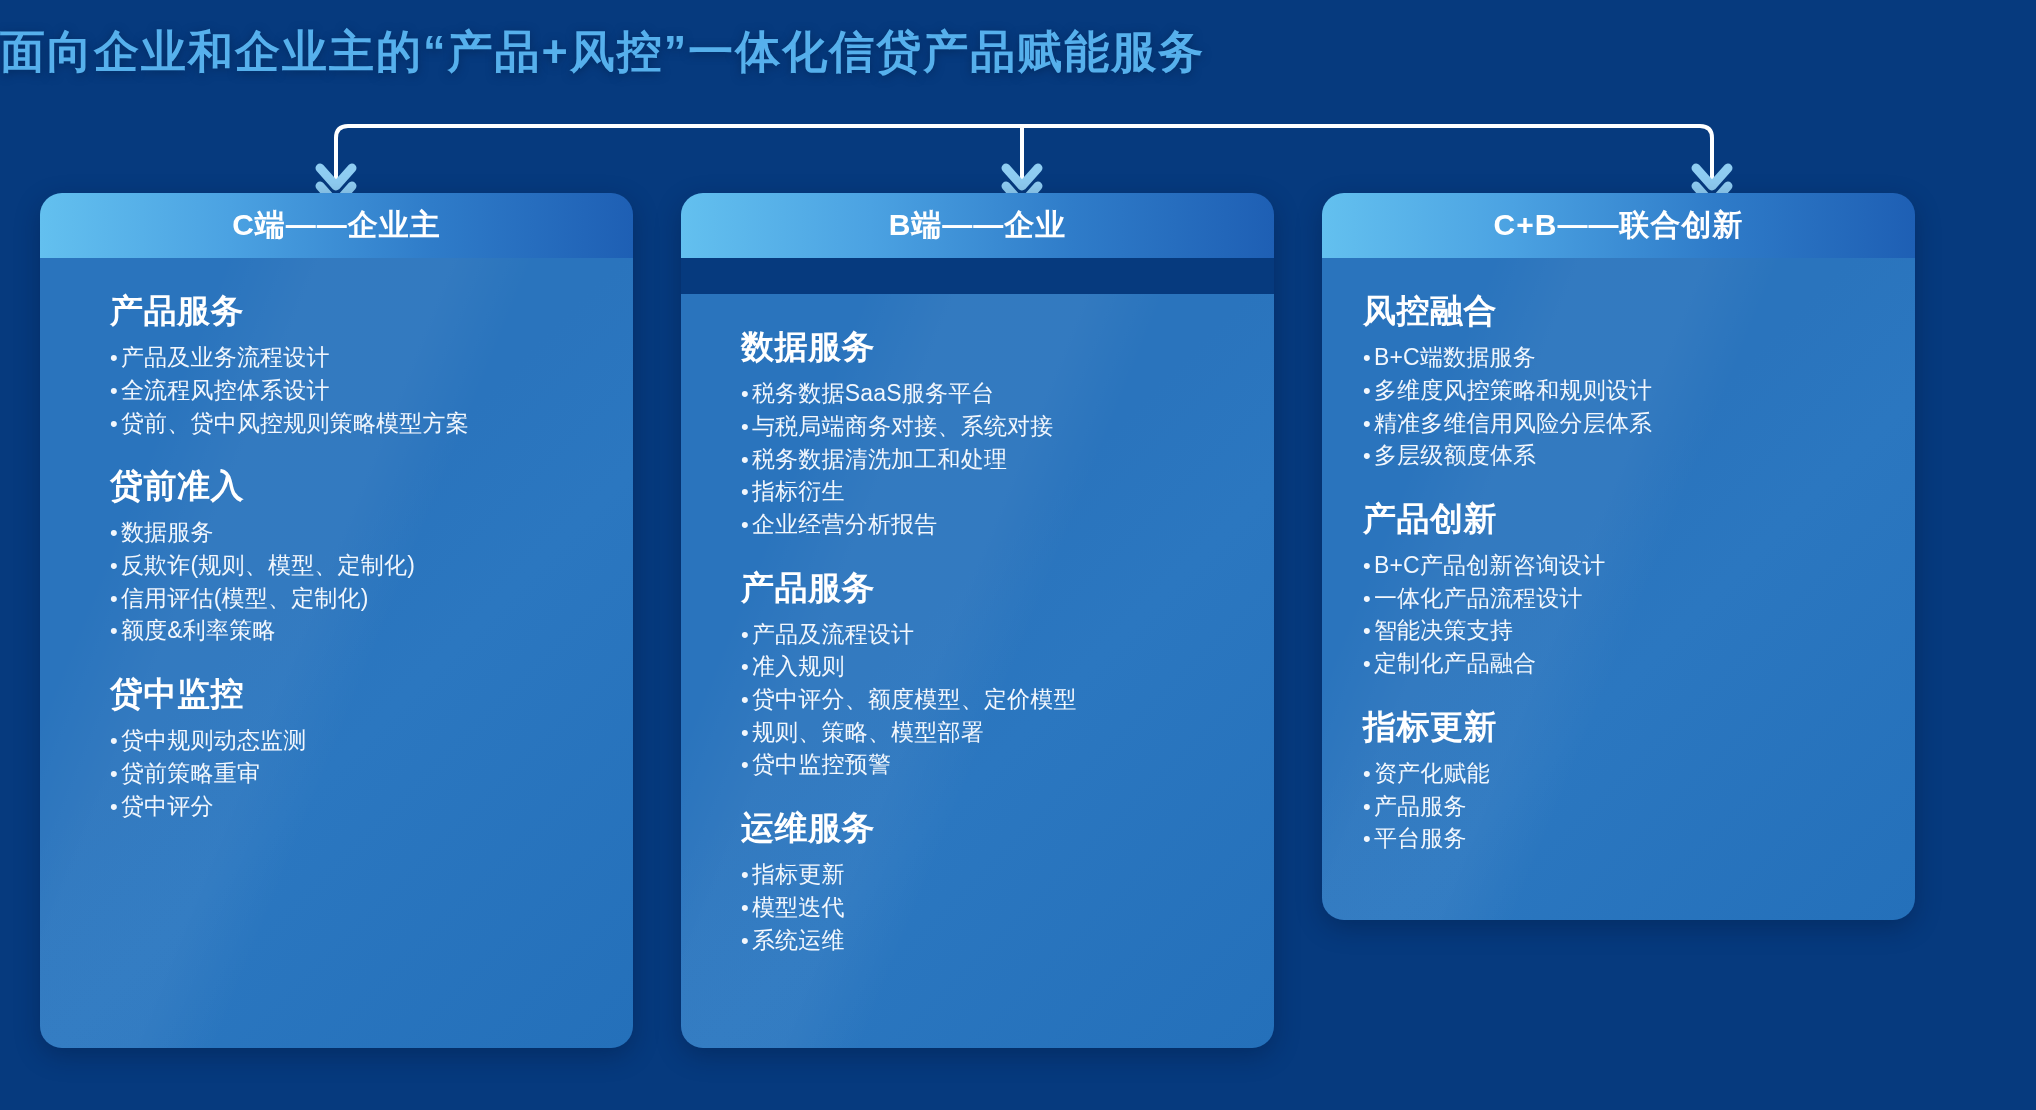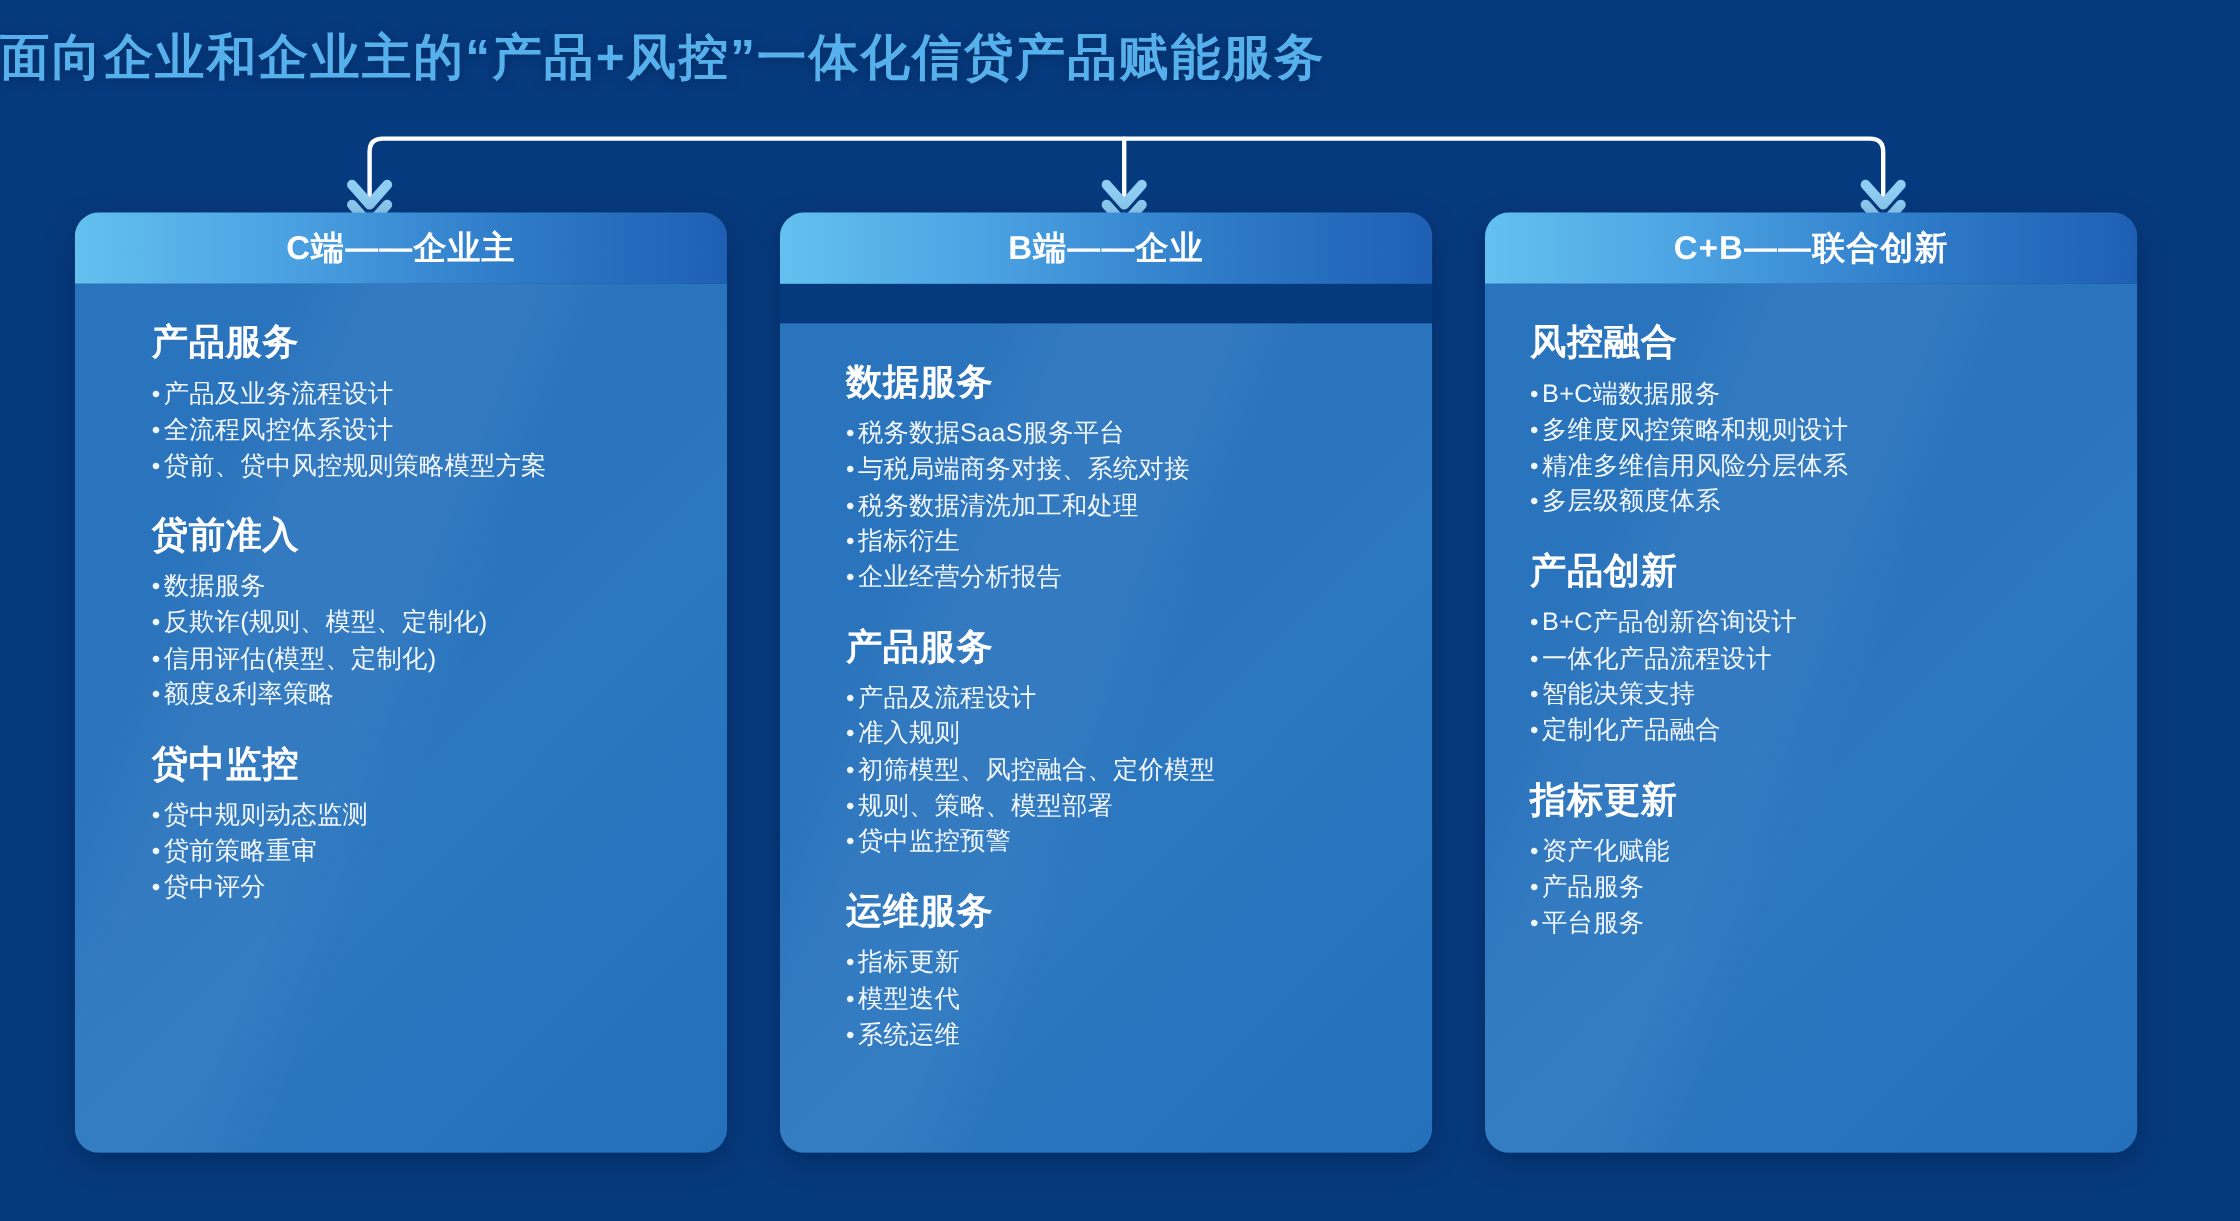--- a/index.html
+++ b/index.html
@@ -41,23 +41,23 @@
     display:flex;
     gap:48px;
   }
   .card {
     width:593px;
     border-radius:22px;
     overflow:hidden;
     box-shadow:0 8px 26px rgba(0,20,50,.32);
     display:flex; flex-direction:column;
   }
-  .card-1 { height:855px;margin-left:28px; }
+  .card-1 { height:855px; }
   .card-2 { height:855px;gap:36px; }
-  .card-3 { height:855px; }
+  .card-3 { height:727px; }
 
   .card-head {
     height:65px;
     display:flex; align-items:center; justify-content:center;
     background:linear-gradient(90deg,#63c0ef 0%,#4ba2e2 32%,#2f7cc9 66%,#1e5fb4 100%);
     color:#ffffff;
     font-size:30px;
     font-weight:700;
     letter-spacing:1px;
     white-space:nowrap;
@@ -173,21 +173,21 @@
             <li>税务数据清洗加工和处理</li>
             <li>指标衍生</li>
             <li>企业经营分析报告</li>
           </ul>
         </div>
         <div class="sec">
           <div class="sec-title">产品服务</div>
           <ul class="bullets">
             <li>产品及流程设计</li>
             <li>准入规则</li>
-            <li>初筛模型、风控融合、定价模型</li>
+            <li>贷中评分、额度模型、定价模型</li>
             <li>规则、策略、模型部署</li>
             <li>贷中监控预警</li>
           </ul>
         </div>
         <div class="sec">
           <div class="sec-title">运维服务</div>
           <ul class="bullets">
             <li>指标更新</li>
             <li>模型迭代</li>
             <li>系统运维</li>

